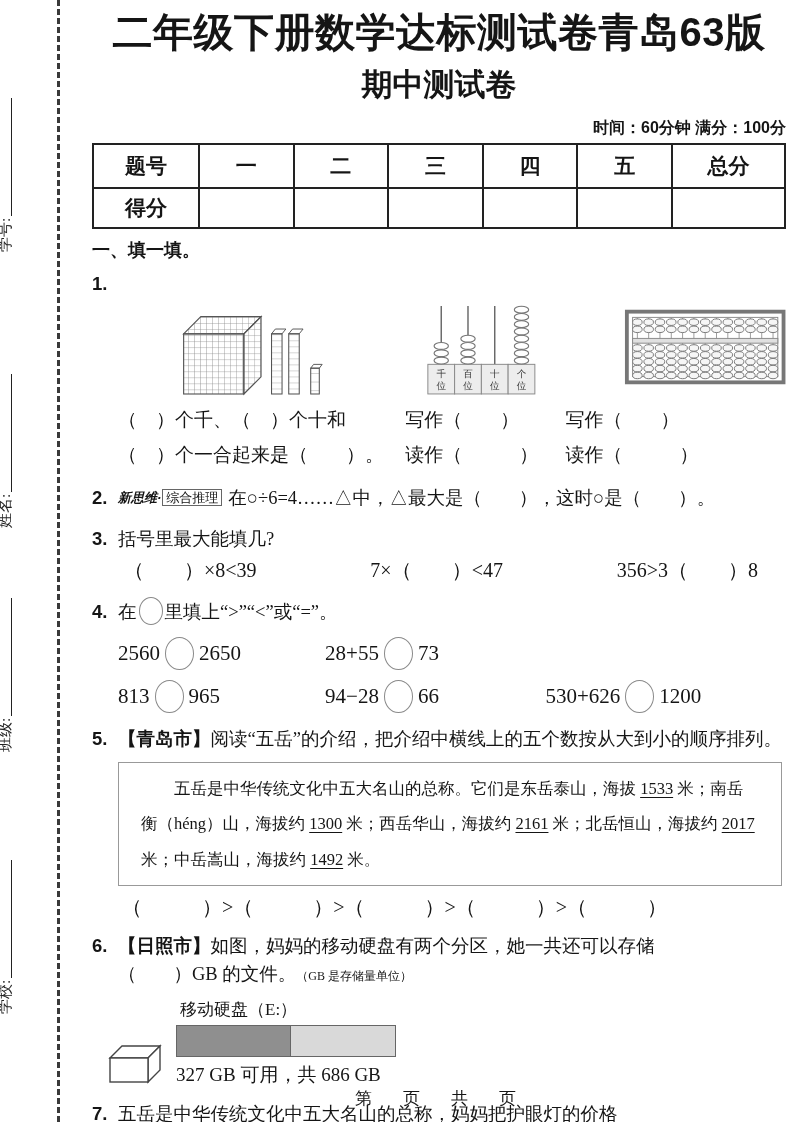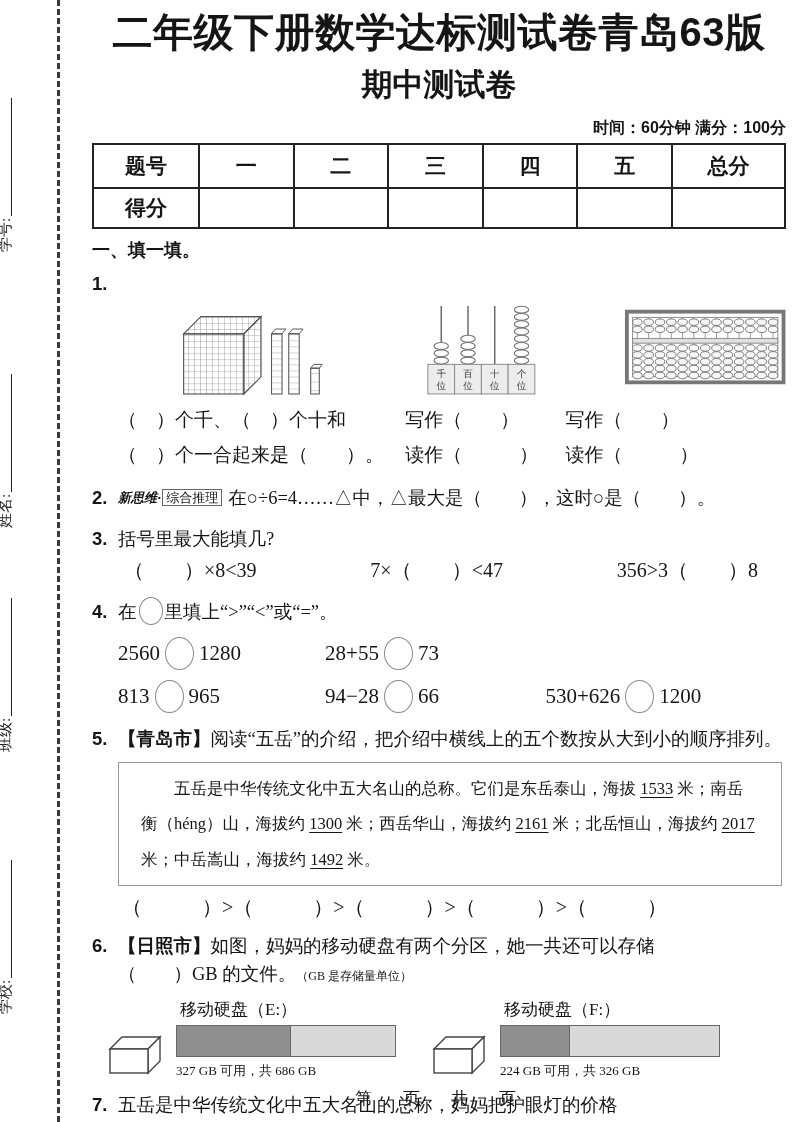--- a/index.html
+++ b/index.html
@@ -52,21 +52,21 @@
   .q5box .u{text-decoration:underline;text-underline-offset:3px;}
   .q5answers{font-size:20px;margin-top:4px;padding-left:4px;}
   
   .q6-note{font-size:12px;}
   .drives{display:flex;margin-top:8px;margin-left:-12px;}
   .drive{display:flex;align-items:flex-end;margin-right:34px;}
   .drive-right{margin-left:12px;}
   .drive-name{font-size:17px;margin-bottom:3px;padding-left:4px;}
   .drive-bar{width:218px;height:30px;border:1.6px solid #666;display:flex;background:#d9d9d9;}
   .drive-used{background:#8f8f8f;border-right:1.6px solid #666;height:100%;}
-  .drive-caption{font-size:13px;margin-top:4px;}
+  .drive-caption{font-size:19px;margin-top:4px;}
   .box-icon{margin-bottom:4px;}
   
   .footer{position:absolute;left:92px;bottom:12px;width:694px;text-align:center;font-size:17px;letter-spacing:7px;}
 </style>
 </head>
 <body>
 
 <div class="binding-line"></div>
 
 <div class="side-field" style="top:232px;">
@@ -302,21 +302,21 @@
     <div class="q3-items">
       <span>（　　）×8&lt;39</span>
       <span>7×（　　）&lt;47</span>
       <span>356&gt;3（　　）8</span>
     </div>
   </div>
 
   <div class="q" style="margin-top:12px;">
     <span class="qnum">4.</span><span>在</span><span class="cmp small"></span><span>里填上“&gt;”“&lt;”或“=”。</span>
     <div class="q4row">
-      <span class="q4i1"><span>2560</span><span class="cmp"></span><span>1280</span></span>
+      <span class="q4i1"><span>2560</span><span class="cmp"></span><span>2650</span></span>
       <span class="q4i2"><span>28+55</span><span class="cmp"></span><span>73</span></span>
     </div>
     <div class="q4row">
       <span class="q4i1"><span>813</span><span class="cmp"></span><span>965</span></span>
       <span class="q4i2"><span>94−28</span><span class="cmp"></span><span>66</span></span>
       <span class="q4i3"><span>530+626</span><span class="cmp"></span><span>1200</span></span>
     </div>
   </div>
 
   <div class="q" style="margin-top:12px;">
@@ -338,34 +338,20 @@
           <rect x="4" y="18" width="38" height="24" fill="#fff" stroke="#444" stroke-width="1.4"></rect>
         </svg>
         <div class="drive-right">
           <div class="drive-name">移动硬盘（E:）</div>
           <div class="drive-bar">
             <div class="drive-used" style="width: 52%;"></div>
           </div>
           <div class="drive-caption">327 GB 可用，共 686 GB</div>
         </div>
       </div>
-      <div class="drive">
-        <svg class="box-icon" width="58" height="46" viewBox="0 0 58 46">
-          <polygon points="4,18 16,6 54,6 42,18" fill="#fff" stroke="#444" stroke-width="1.4"></polygon>
-          <polygon points="42,18 54,6 54,30 42,42" fill="#fff" stroke="#444" stroke-width="1.4"></polygon>
-          <rect x="4" y="18" width="38" height="24" fill="#fff" stroke="#444" stroke-width="1.4"></rect>
-        </svg>
-        <div class="drive-right">
-          <div class="drive-name">移动硬盘（F:）</div>
-          <div class="drive-bar">
-            <div class="drive-used" style="width: 31%;"></div>
-          </div>
-          <div class="drive-caption">224 GB 可用，共 326 GB</div>
-        </div>
-      </div>
     </div>
   </div>
 
   <div class="q" style="margin-top:10px;">
     <span class="qnum">7.</span><span>五岳是中华传统文化中五大名山的总称，妈妈把护眼灯的价格</span><br>
     
   </div>
 
 </div>
 

